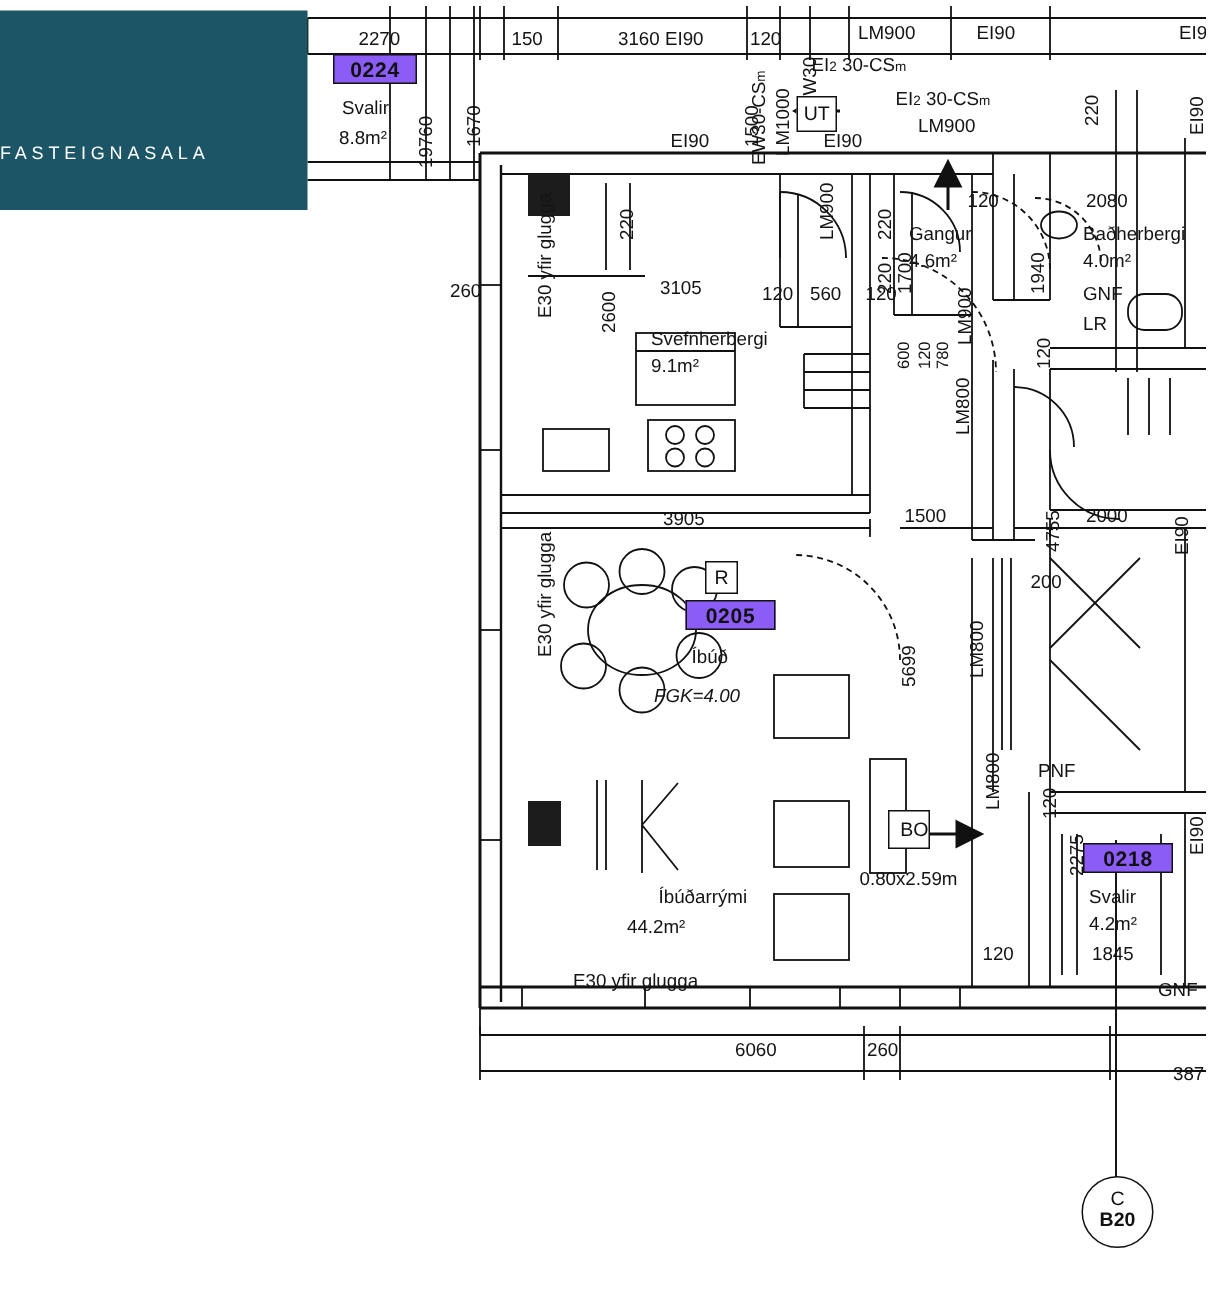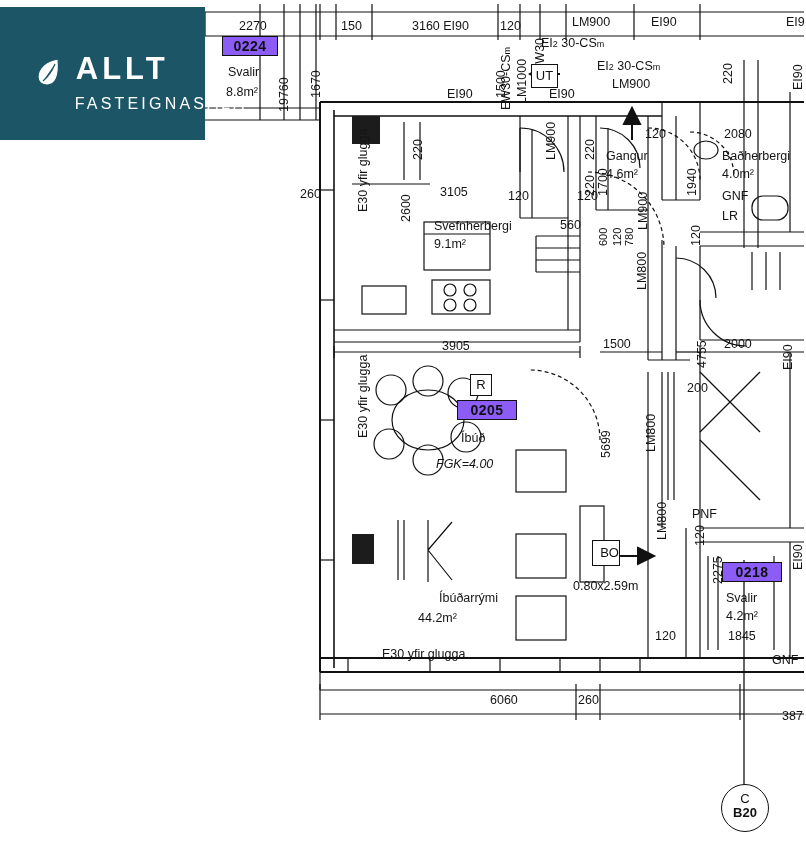--- a/index.html
+++ b/index.html
@@ -81,24 +81,23 @@
     height: 30px;
     vertical-align: middle;
     margin-right: 9px;
     position: relative;
     top: 3px;
   }
   #logo .logo-sub {
     position: absolute;
     left: 0; top: 88px;
     width: 205px;
-    text-align: right;
-    font-size: 16px;
+    text-align: left;
+    font-size: 12px;
     letter-spacing: 3.2px;
-    padding-left: 42px;
   }
   #title {
     position: absolute;
     left: 141px;
     top: 760px;
     font-size: 27px;
     letter-spacing: 0.4px;
     color: #111;
     font-family: "Liberation Sans", sans-serif;
   }
@@ -360,21 +359,21 @@
   <div class="lbl md" style="left:722px; top:210px;">LR</div>
   <div class="lbl md" style="left:724px; top:128px;">2080</div>
   <div class="lbl md vert" style="left:722px; top:84px;">220</div>
   <div class="lbl md" style="left:786px; top:16px;">EI90</div>
   <div class="lbl md vert" style="left:792px; top:90px;">EI90</div>
 
   <div class="lbl md" style="left:300px; top:188px;">260</div>
   <div class="lbl md vert" style="left:400px; top:222px;">2600</div>
   <div class="lbl md" style="left:440px; top:186px;">3105</div>
   <div class="lbl md" style="left:508px; top:190px;">120</div>
-  <div class="lbl md" style="left:560px; top:190px;margin-top:29px;">560</div>
+  <div class="lbl md" style="left:540px; top:190px;">560</div>
   <div class="lbl md" style="left:577px; top:190px;">120</div>
 
   <div class="lbl md" style="left:434px; top:220px;">Svefnherbergi</div>
   <div class="lbl md" style="left:434px; top:238px;">9.1m²</div>
 
   <div class="lbl md vert" style="left:357px; top:212px;">E30 yfir glugga</div>
   <div class="lbl md vert" style="left:357px; top:438px;">E30 yfir glugga</div>
 
   <div class="lbl sm vert" style="left:598px; top:246px;">600</div>
   <div class="lbl sm vert" style="left:612px; top:246px;">120</div>
@@ -420,24 +419,16 @@
   <div class="lbl md" style="left:578px; top:694px;">260</div>
   <div class="lbl md" style="left:782px; top:710px;">387</div>
 
   <div class="sectag" style="left:721px; top:784px;">
     <div class="c1">C</div>
     <div class="c2">B20</div>
   </div>
 
 
   <div id="logo">
-    <div class="logo-row">
-      <span class="logo-mark">
-        <svg viewBox="0 0 26 30" width="26" height="30">
-          <path d="M22 2 C10 4 2 11 2 20 C2 25 6 28 11 28 C19 28 24 20 22 2 Z M19 7 C16 14 12 20 7 24" fill="#ffffff" stroke="#1b5566" stroke-width="1.2"></path>
-        </svg>
-      </span>
-      <span class="logo-word">ALLT</span>
-    </div>
     <div class="logo-sub">FASTEIGNASALA</div>
   </div>
 
 </div>
 
 </body></html>

